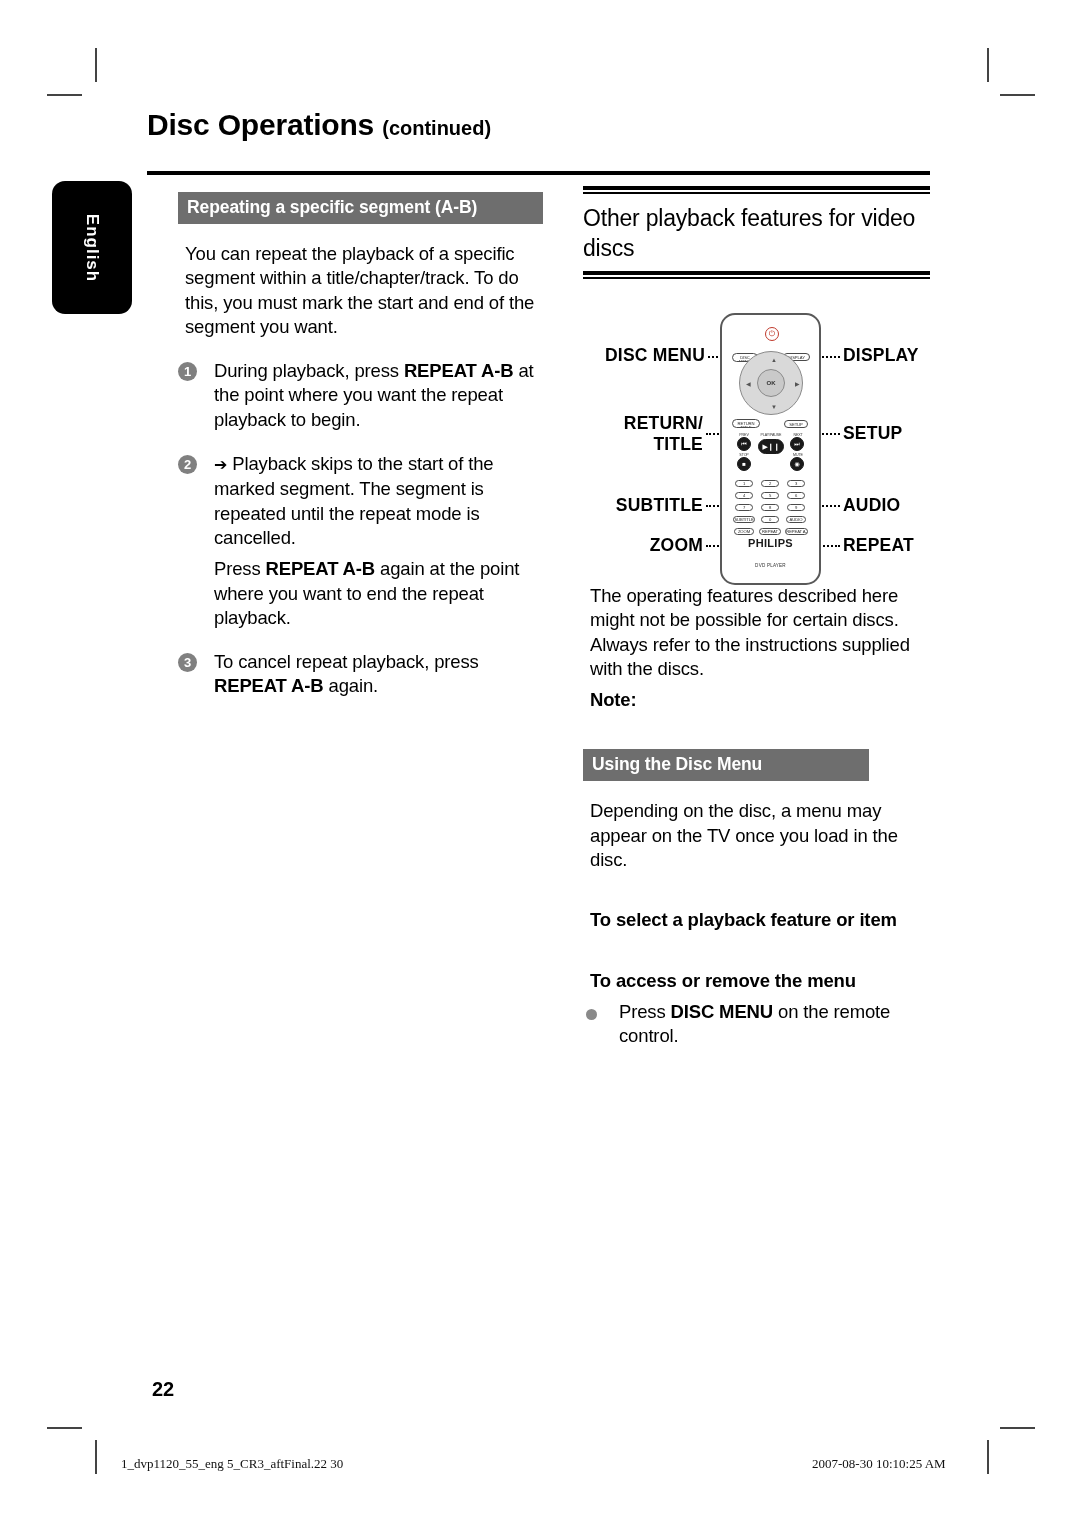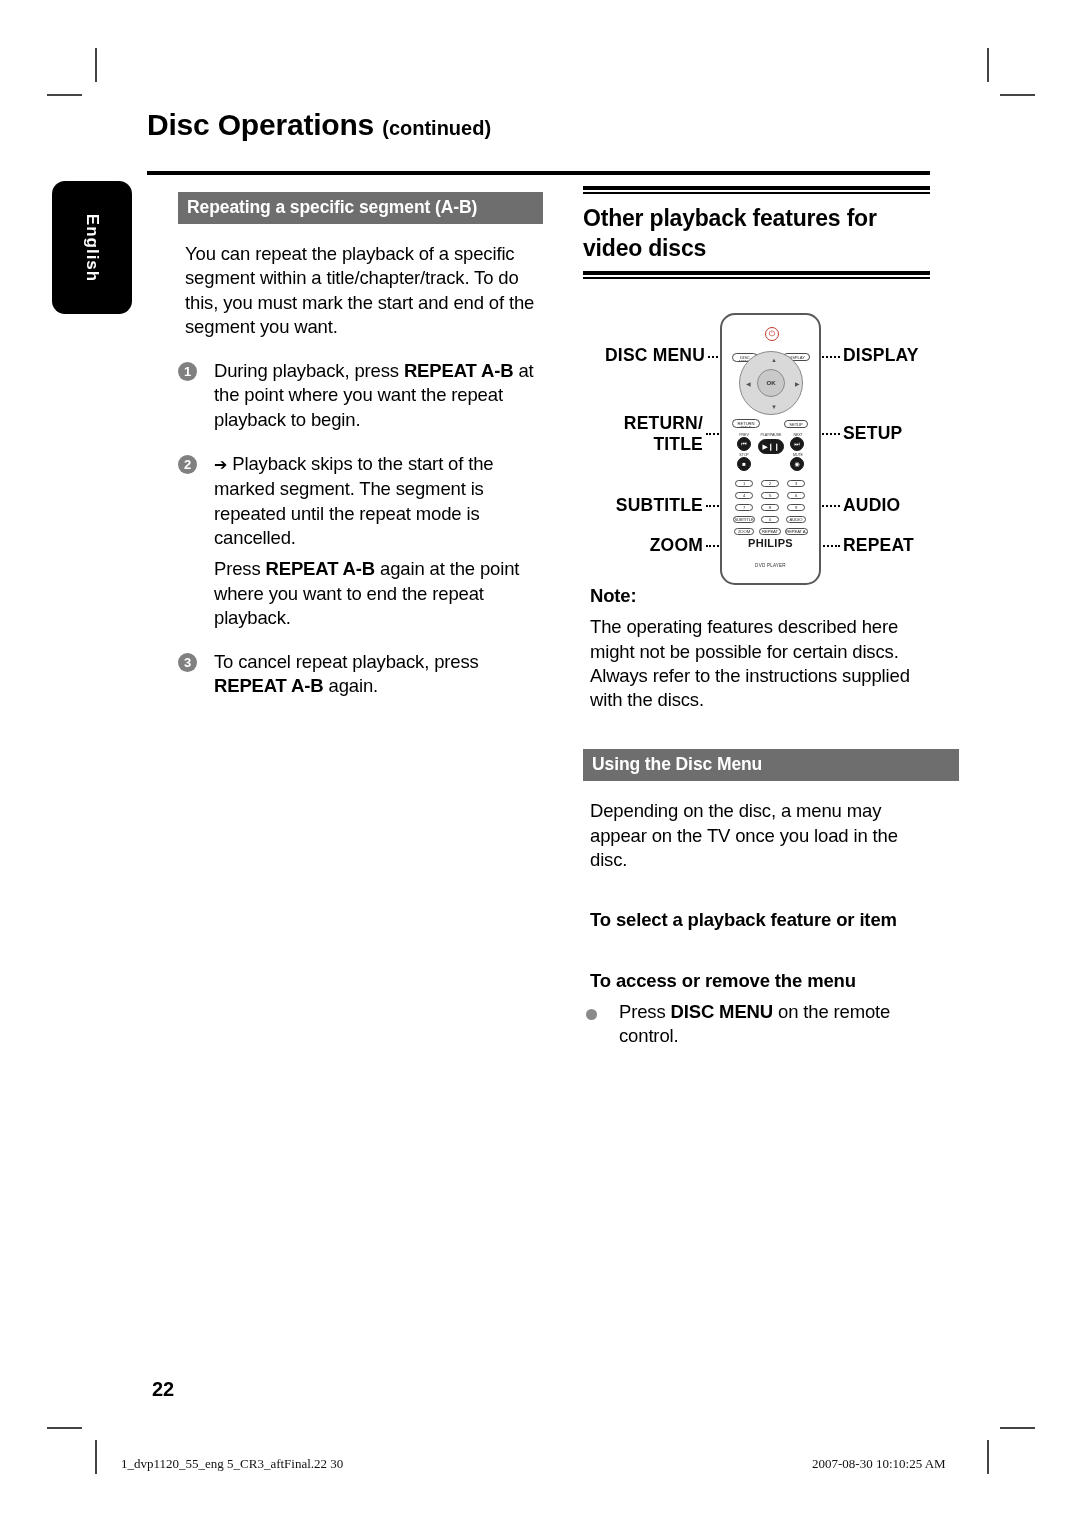--- a/index.html
+++ b/index.html
@@ -95,21 +95,21 @@
   .bar {
     background: #6e6e6e;
     color: #ffffff;
     font-size: 17.5px;
     font-weight: bold;
     padding: 5px 9px 6px 9px;
     letter-spacing: -0.1px;
     box-sizing: border-box;
   }
   .bar-left { width: 365px; }
-  .bar-right { width: 376px; margin-top: 0; }
+  .bar-right { width: 286px; margin-top: 0; }
 
   
   p.body {
     margin: 7px;
     font-size: 18.5px;
     line-height: 24.3px;
     letter-spacing: -0.15px;
   }
   .gap-sm { height: 11px; }
   .gap-md { height: 22px; }
@@ -155,21 +155,21 @@
   
   .dbl-rule {
     width: 347px;
     padding: 0;
   }
   .dbl-rule .r1 { height: 4px; background: #000; }
   .dbl-rule .r2 { height: 2px; background: #000; margin-top: 2px; }
 
   .head-big {
     font-size: 23px;
-    font-weight: bold;
+    font-weight: normal;
     line-height: 30px;
     letter-spacing: -0.2px;
     margin: 9px 0 8px 0;
   }
 
   .sub-head {
     font-size: 18.5px;
     font-weight: bold;
     letter-spacing: -0.15px;
   }
@@ -410,22 +410,22 @@
       <div class="r2"></div>
   </div>
   <div class="head-big">Other playback features for video discs</div>
   <div class="dbl-rule">
     <div class="r1"></div>
       <div class="r2"></div>
   </div>
 
   <div style="height:298px"></div>
 
+  <p class="body">The operating features described here might not be possible for certain discs. Always refer to the instructions supplied with the discs.</p>
   <p class="body sub-head">Note:</p>
-  <p class="body">The operating features described here might not be possible for certain discs. Always refer to the instructions supplied with the discs.</p>
 
   <div class="gap-lg"></div>
 
   <div class="bar bar-right">Using the Disc Menu</div>
 
   <div class="gap-sm"></div>
   <p class="body">Depending on the disc, a menu may appear on the TV once you load in the disc.</p>
 
   <div class="gap-md"></div>
   <p class="body sub-head">To select a playback feature or item</p>

